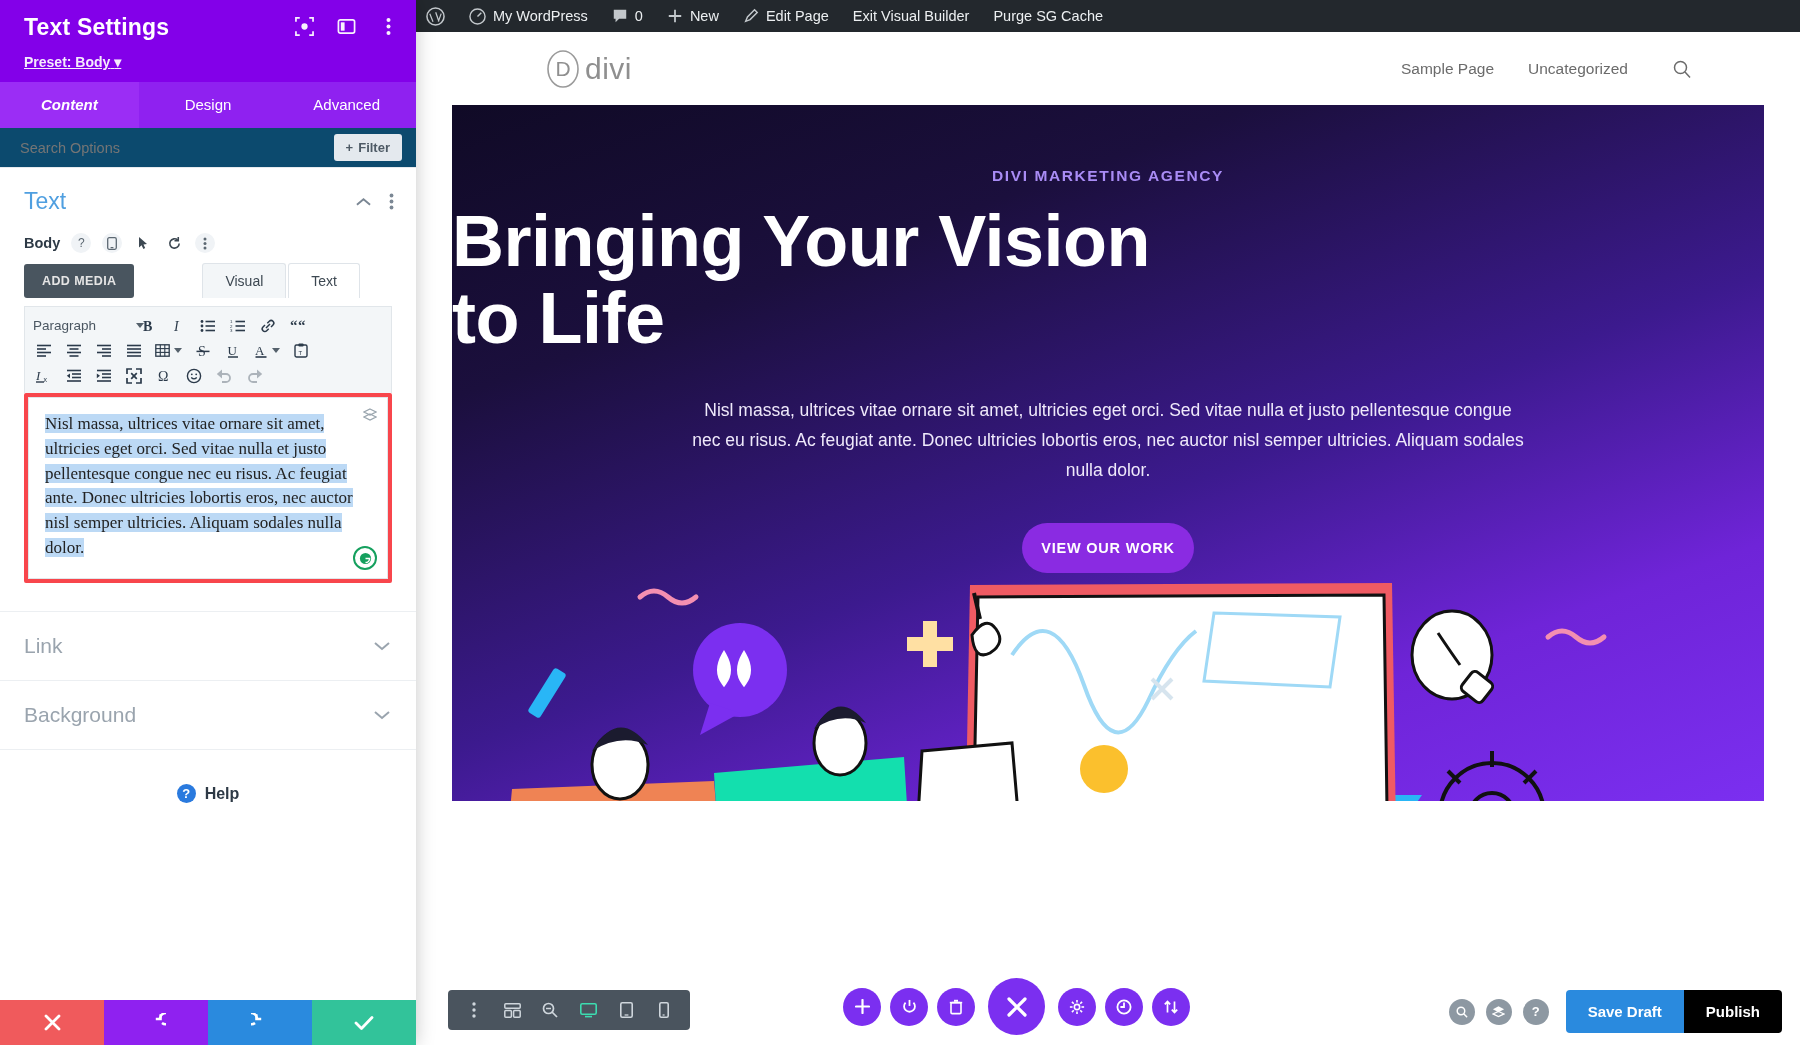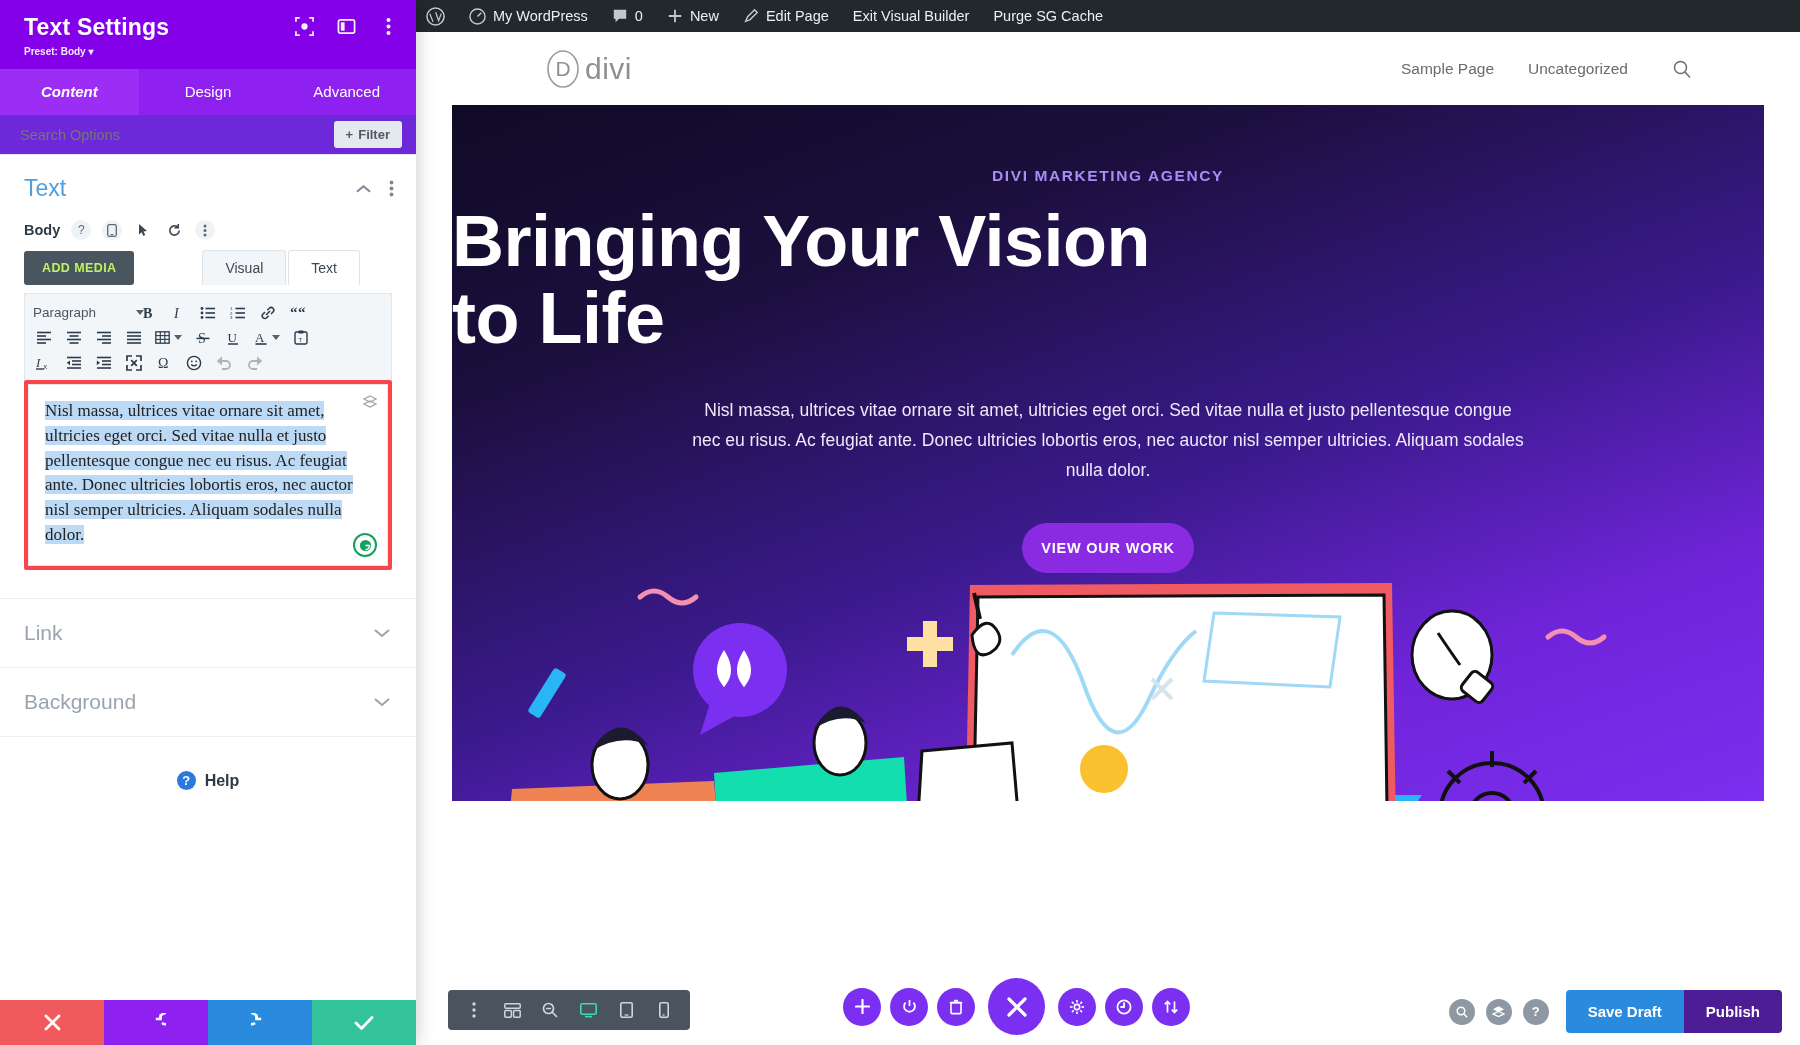--- a/index.html
+++ b/index.html
@@ -14,36 +14,36 @@
   #sidebar {
     position: absolute; left: 0; top: 0; width: 416px; height: 1045px;
     background: #fff; display: flex; flex-direction: column;
     box-shadow: 0 0 18px rgba(0,0,0,0.22); z-index: 40;
   }
   .sb-header {
     background: #8300e9; color: #fff; padding: 14px 20px 12px 24px;
     position: relative;
   }
   .sb-title { font-size: 23px; font-weight: bold; letter-spacing: .2px; line-height: 1.15; }
-  .sb-preset { font-size: 10px; margin-top: 6px; opacity: .92; font-weight: bold;}
+  .sb-preset { font-size: 14px; margin-top: 14px; opacity: .92; font-weight: bold; text-decoration: underline;}
   .sb-header-icons {
     position: absolute; right: 18px; top: 16px; display: flex; align-items: center; gap: 22px;
   }
   .sb-hicon { width: 20px; height: 20px; opacity: .95; display:flex; align-items:center; justify-content:center;}
   .sb-hicon svg { display:block; }
 
   .sb-tabs { display: flex; background: #8f21f0; }
   .sb-tab {
     flex: 1; text-align: center; color: #fff; font-size: 15px; padding: 14px 0 15px;
     font-weight: normal; cursor: pointer;
   }
   .sb-tab.active { background: #9b2df5; font-weight: bold; font-style: italic; }
 
   .sb-search {
-    display: flex; align-items: center; background: #6d28d9;
+    display: flex; align-items: center; background: #0c4a6e;
     border-bottom: 1px solid #e6eaee; height: 40px; padding: 0 14px 0 20px;
     justify-content: space-between;
   }
   .sb-search-ph { color: #a7b0ba; font-size: 14.5px; }
   .sb-filter {
     background: #e4e9ee; color: #4e5a65; font-size: 13px; padding: 6px 12px;
     border-radius: 3px; display: flex; align-items: center; gap: 5px; font-weight: bold;
   }
 
   .sb-body { flex: 1; overflow: hidden; background: #fff; }
@@ -61,21 +61,21 @@
   .field-label { font-size: 14.5px; color: #2e3a46; font-weight: bold; }
   .mini-icon {
     width: 20px; height: 20px; border-radius: 50%; background: #f0f3f6;
     display: flex; align-items: center; justify-content: center;
     color: #5c6872; font-size: 12px;
   }
   .mini-icon.flat { background: transparent; }
 
   .addmedia-row { padding: 10px 24px 0; display: flex; align-items: flex-end; justify-content: space-between; }
   .addmedia {
-    background: #49555f; color: #bef264; font-size: 12.5px; font-weight: bold;
+    background: #49555f; color: #e5e5e5; font-size: 12.5px; font-weight: bold;
     letter-spacing: .4px; padding: 10px 18px; border-radius: 3px;
   }
   .vt-tabs { display: flex; align-items: flex-end; gap: 2px; margin-right: 32px; }
   .vt-tab {
     font-size: 14px; color: #3d4852; padding: 9px 22px 9px;
     background: #fff; border: 1px solid #dfe4e9; border-bottom: none;
     border-radius: 3px 3px 0 0;
   }
   .vt-tab.active { background: #f3f6f8; }
 
@@ -206,21 +206,21 @@
   .mb.lg { width: 57px; height: 57px; font-size: 22px; margin: 0 4px; }
 
   #rightbar { position: absolute; right: 18px; top: 990px; z-index: 45; display: flex; align-items: center; gap: 11px; }
   .rb-circ {
     width: 26px; height: 26px; border-radius: 50%; background: #8d98a2; color: #fff;
     display: flex; align-items: center; justify-content: center; font-size: 13px; font-weight: bold;
   }
   .pub-group { display: flex; border-radius: 4px; overflow: hidden; margin-left: 6px; align-items: flex-end; }
   .pub-btn { padding: 13px 22px; font-size: 15px; font-weight: bold; color: #fff; }
   .pb-draft { background: #2a8ade; }
-  .pb-pub { background: #4c1d95; }
+  .pb-pub { background: #000000; }
 
   svg { display: block; }
 </style>
 </head>
 <body>
 
 <div id="root">
 
   <div id="site">
     <div class="site-header">

